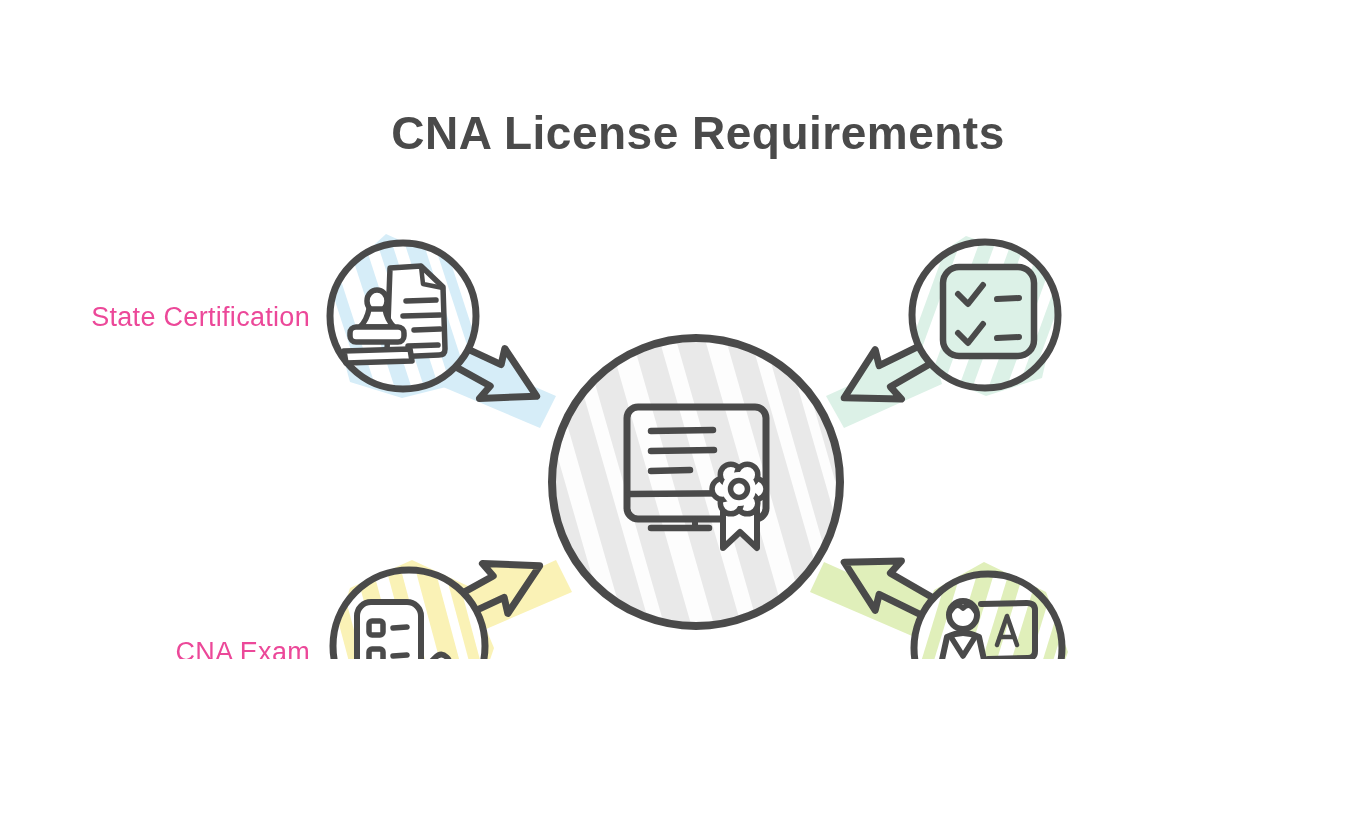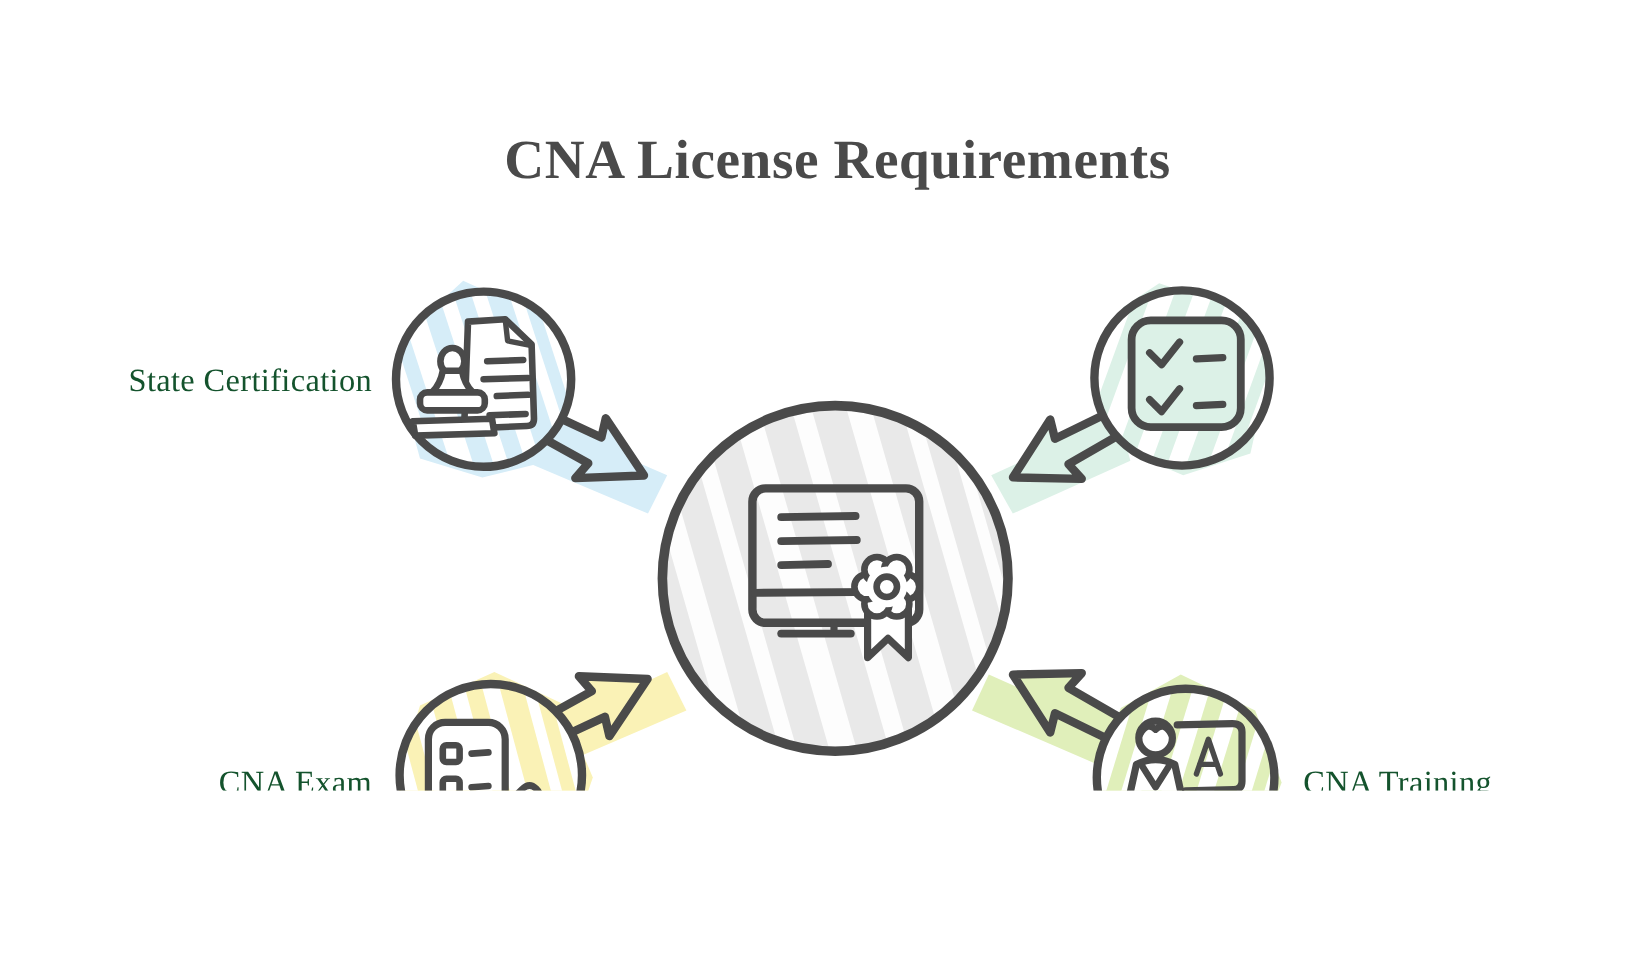--- a/index.html
+++ b/index.html
@@ -1,31 +1,31 @@
 <!DOCTYPE html>
 <html><head>
 <meta charset="utf-8">
 <style>
   html,body{margin:0;padding:0;background:#fff;}
   .canvas{
     position:relative;
     width:1368px;height:659px;
     background:#ffffff;
     overflow:hidden;
-    font-family:Liberation Serif, serif;
+    font-family:Liberation Sans, sans-serif;
   }
   .title{
     position:absolute;top:106px;left:14px;width:1368px;
     text-align:center;
     font-size:46px;font-weight:bold;letter-spacing:.5px;
     color:#4a4a4a;
   }
   .node-label{
     position:absolute;
-    font-size:27px;color:#14532d;letter-spacing:.3px;
+    font-size:27px;color:#ec4899;letter-spacing:.3px;
     white-space:nowrap;line-height:34px;
   }
   .lbl-tl{top:300px;right:1058px;text-align:right;}
   .lbl-tr{top:300px;left:1086px;}
   .lbl-bl{top:635px;right:1058px;text-align:left;}
   .lbl-br{top:635px;left:1086px;}
   svg.diagram{position:absolute;top:0;left:0;}
   .ol{stroke:#4a4a4a;stroke-linejoin:round;stroke-linecap:round;}
   .w4{stroke-width:4.5}.w5{stroke-width:5.5}.w6{stroke-width:6}.w65{stroke-width:6.5}.w7{stroke-width:7}.w8{stroke-width:8}
   .nostroke{stroke:none;}
@@ -194,15 +194,14 @@
           <circle class="ol w5" fill="#ffffff" cx="747.3" cy="474.7" r="10.5"></circle>
           <circle fill="#ffffff" cx="739" cy="489" r="17"></circle>
           <circle class="ol w5" fill="#ffffff" cx="739" cy="489" r="8.5"></circle>
         </g>
       </g>
     </g>
   </svg>
 
   <div class="node-label lbl-tl">State Certification</div>
   <div class="node-label lbl-bl">CNA Exam</div>
-  <div class="node-label lbl-br">CNA Training</div>
 
 </div>
 
 </body></html>

